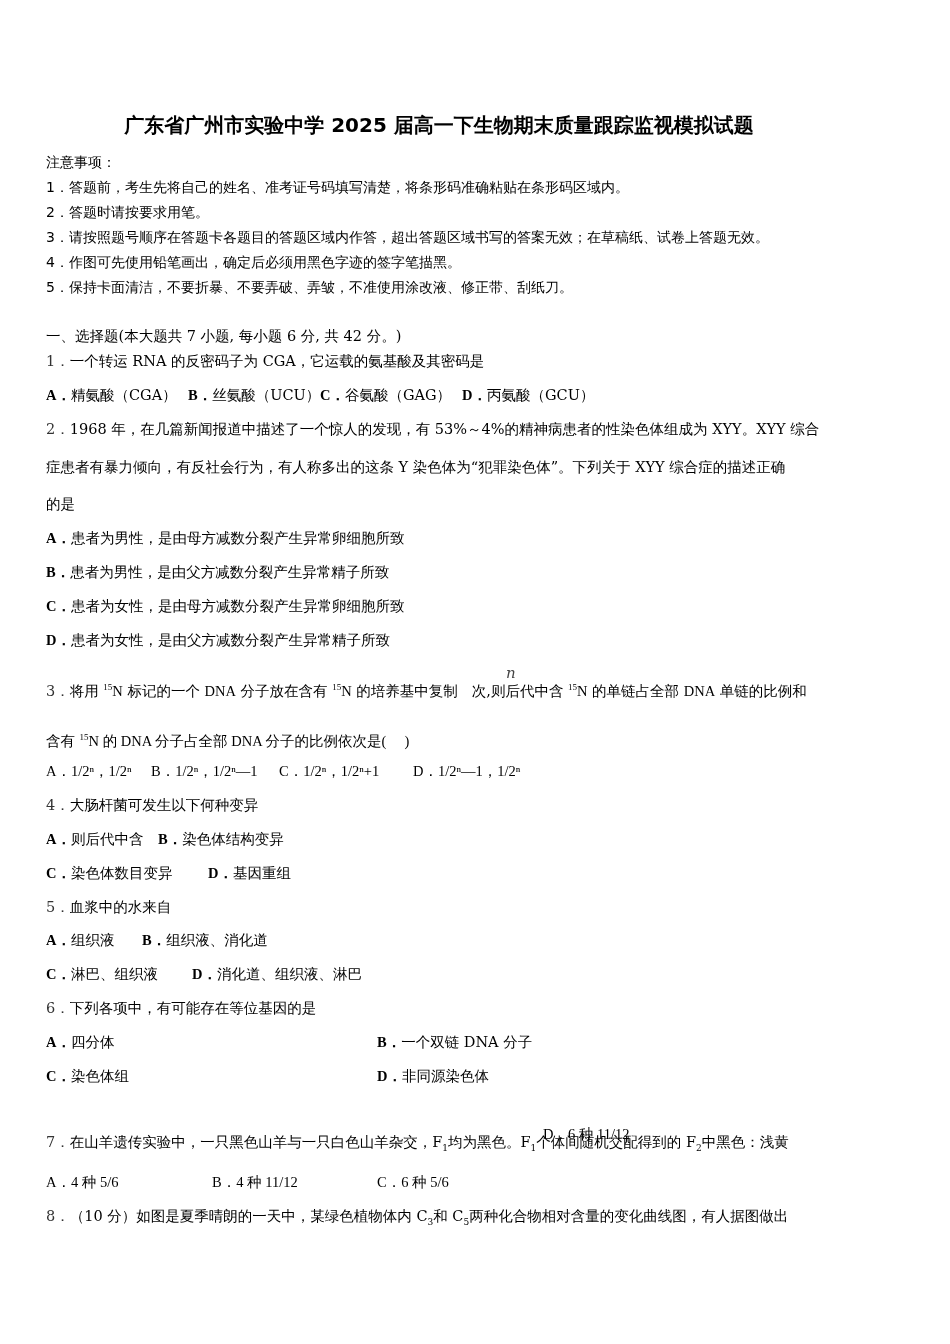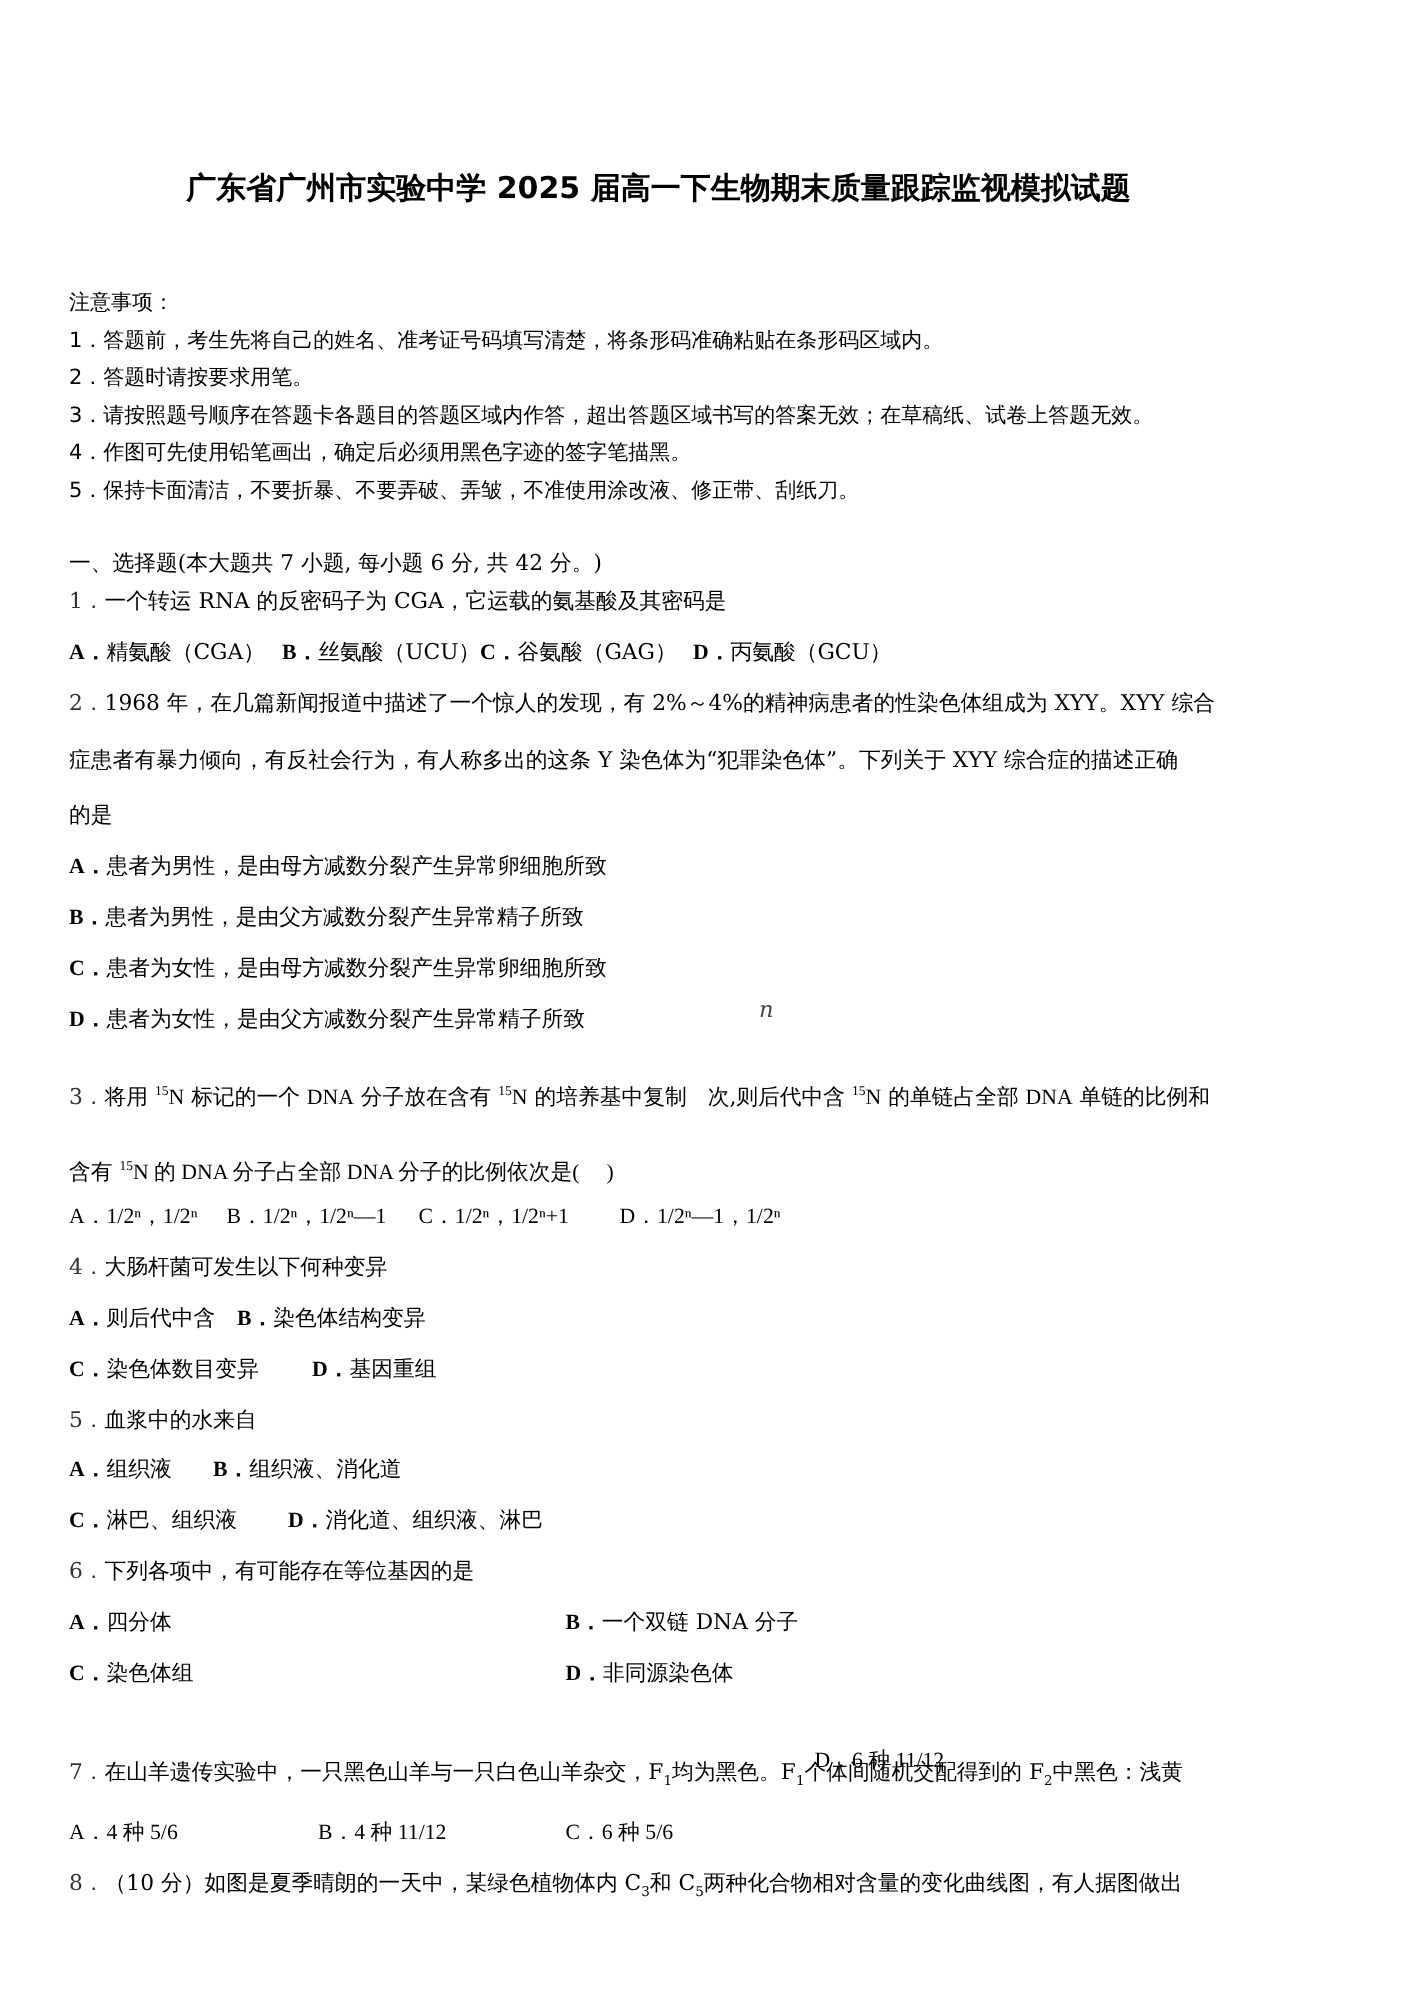--- a/index.html
+++ b/index.html
@@ -2,21 +2,21 @@
 <html><head>
 <meta charset="utf-8">
 <style>
   html, body { margin: 0; padding: 0; background: #ffffff; }
   body { width: 950px; height: 1344px; position: relative; overflow: hidden;
          font-family: "DejaVu Serif", "Liberation Serif", serif; color: #000; }
   .page { position: absolute; left: 0; top: 0; width: 950px; height: 1344px; }
   .title { position: absolute; left: 0; width: 878px; top: 112px; text-align: center;
            font-family: "DejaVu Sans", "Liberation Sans", sans-serif; font-weight: bold;
            font-size: 20px; letter-spacing: 0px; }
-  .line { position: absolute; left: 46px; font-size: 14.5px; white-space: nowrap; line-height: 20px; margin-top: 40px; }
+  .line { position: absolute; left: 46px; font-size: 14.5px; white-space: nowrap; line-height: 20px; }
   .notes .line { font-family: "DejaVu Sans", "Liberation Sans", sans-serif; font-size: 14px; }
   .qnum { color: #333; font-weight: normal; }
   .b { font-weight: normal; font-family: "Liberation Serif", serif; }
   .opt-label { font-weight: bold; font-family: "Liberation Serif", serif; }
   .opt { display: inline-block; }
   sup, sub { font-size: 9px; }
   .n-float { position: absolute; font-style: italic; color: #444; font-size: 15px; }
 </style>
 </head>
 <body>
@@ -37,21 +37,21 @@
   <div class="line" style="top:326px">一、选择题(本大题共 7 小题, 每小题 6 分, 共 42 分。)</div>
 
   <div class="line" style="top:351px">
     <span class="qnum">1．</span><span>一个转运 RNA 的反密码子为 CGA，它运载的氨基酸及其密码是</span>
   </div>
   <div class="line" style="top:385px">
     <span class="opt" style="width:120px"><span class="opt-label">A．</span><span>精氨酸（CGA）</span></span><span class="opt" style="width:110px;margin-left:22px"><span class="opt-label">B．</span><span>丝氨酸（UCU）</span></span><span class="opt" style="width:120px;margin-left:22px"><span class="opt-label">C．</span><span>谷氨酸（GAG）</span></span><span class="opt" style="margin-left:22px"><span class="opt-label">D．</span><span>丙氨酸（GCU）</span></span>
   </div>
 
   <div class="line" style="top:419px">
-    <span class="qnum">2．</span><span>1968 年，在几篇新闻报道中描述了一个惊人的发现，有 2%～4%的精神病患者的性染色体组成为 XYY。XYY 综合</span>
+    <span class="qnum">2．</span><span>1968 年，在几篇新闻报道中描述了一个惊人的发现，有 53%～4%的精神病患者的性染色体组成为 XYY。XYY 综合</span>
   </div>
   <div class="line" style="top:457px">症患者有暴力倾向，有反社会行为，有人称多出的这条 Y 染色体为“犯罪染色体”。下列关于 XYY 综合症的描述正确</div>
   <div class="line" style="top:494px">的是</div>
   <div class="line" style="top:562px"><span class="opt-label">B．</span><span>患者为男性，是由父方减数分裂产生异常精子所致</span></div>
   <div class="line" style="top:528px"><span class="opt-label">A．</span><span>患者为男性，是由母方减数分裂产生异常卵细胞所致</span></div>
   <div class="line" style="top:630px"><span class="opt-label">D．</span><span>患者为女性，是由父方减数分裂产生异常精子所致</span></div>
   <div class="line" style="top:596px"><span class="opt-label">C．</span><span>患者为女性，是由母方减数分裂产生异常卵细胞所致</span></div>
 
   <div class="line" style="top:677px">
     <span class="qnum">3．</span><span>将用 </span><sup class="b">15</sup><span class="b">N</span><span> 标记的一个 </span><span class="b">DNA</span><span> 分子放在含有 </span><sup class="b">15</sup><span class="b">N</span><span> 的培养基中复制</span><span style="display:inline-block;width:14px"></span><span>次,则后代中含 </span><sup class="b">15</sup><span class="b">N</span><span> 的单链占全部 </span><span class="b">DNA</span><span> 单链的比例和</span>

